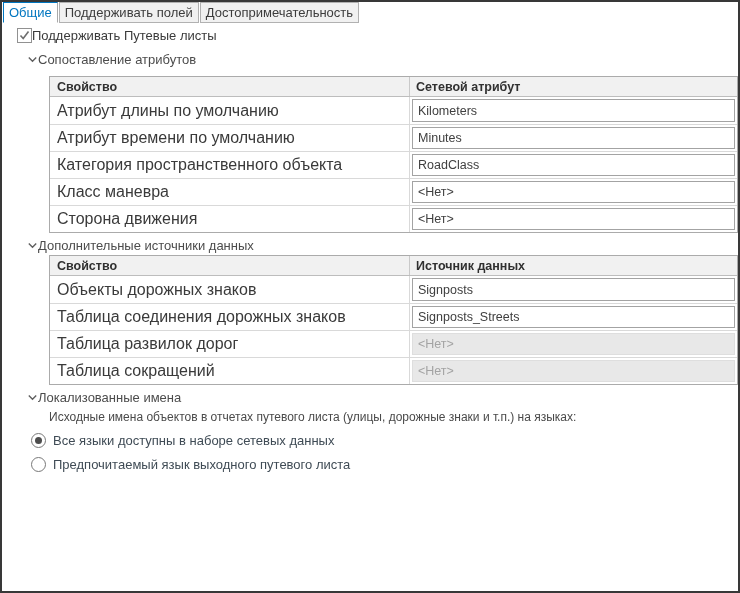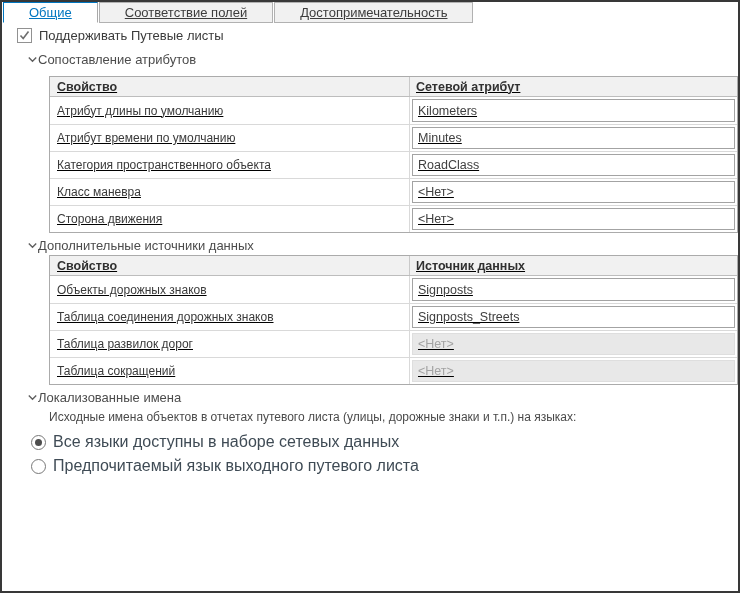--- a/index.html
+++ b/index.html
@@ -6,82 +6,82 @@
   html,body { background:#fff; }
   body { font-family:"Liberation Sans","DejaVu Sans",sans-serif; }
   .window {
     position:relative; width:740px; height:593px;
     background:#fff; border:2px solid #383838; overflow:hidden;
   }
 
   
   .tabbar { position:absolute; top:0; left:1px; display:flex; }
   .tab {
-    height:21px; line-height:19px; padding:0 25px; font-size:13px;
+    height:21px; line-height:19px; padding:0 5px; font-size:13px;
     background:#f1f1f1; border:1px solid #b1b1b1; color:#3c3c3c;
-    margin-right:1px; white-space:nowrap; cursor:default;text-decoration:underline;
+    margin-right:1px; white-space:nowrap; cursor:default;
   }
   .tab.active {
     background:#fff; color:#0076c0;
     border-top:1px solid #0076c0; border-left:1px solid #0076c0;
     border-right:1px solid #a9a9a9; border-bottom:1px solid #fff;
   }
 
   
-  .checkbox-row { position:absolute; top:26px; left:15px; display:flex; align-items:flex-start; gap:7px; }
+  .checkbox-row { position:absolute; top:26px; left:15px; display:flex; align-items:flex-start; }
   .checkbox {
     width:15px; height:15px; border:1px solid #919191; background:#fff;
     display:flex; align-items:center; justify-content:center; flex:0 0 auto;
   }
   .checkbox-label { font-size:13px; color:#3a3a3a; }
 
   
   .section-header { position:absolute; display:flex; align-items:center; gap:0; }
   .section-title { font-size:13px; color:#4c4c4c; }
   .chev { display:flex; align-items:center; }
 
   
-  .ptable { position:absolute; left:47px; width:689px; border:1px solid #ababab; background:#fff;text-decoration:underline; }
+  .ptable { position:absolute; left:47px; width:689px; border:1px solid #ababab; background:#fff; }
   .thead { display:flex; height:20px; background:#f1f1f1; border-bottom:1px solid #bdbdbd; }
   .thead .cell-prop { font-weight:bold; color:#303030; border-right:1px solid #c9c9c9; }
   .thead .cell-head2 { font-weight:bold; color:#303030; font-size:12.5px; display:flex; align-items:center; padding-left:6px; flex:1; }
   .trow { display:flex; height:27px; }
   .trow + .trow { border-top:1px solid #d9d9d9; }
   .cell-prop {
     width:360px; padding-left:7px; display:flex; align-items:center;
-    font-size:12px; color:#3a3a3a; border-right:1px solid #d9d9d9;
+    font-size:16px; color:#3a3a3a; border-right:1px solid #d9d9d9;
   }
   .cell-val { flex:1; padding:2px; display:flex; align-items:stretch;justify-content:center; }
   .combo {
     flex:1; border:1px solid #a3a3a3; background:#fff; padding:0 5px;
     font-size:12.5px; color:#404040; display:flex; align-items:center; cursor:default;
   }
   .combo.disabled { background:#e8e8e8; color:#a3a3a3; border-color:#dedede; }
 
   
   .paragraph { position:absolute; left:47px; top:408px; font-size:12px; color:#4a4a4a; }
   .radio-row { position:absolute; left:29px; display:flex; align-items:center; gap:7px; }
   .radio {
     width:15px; height:15px; border-radius:50%; border:1px solid #787878;
     background:#fff; position:relative; flex:0 0 auto;
   }
   .radio.selected::after {
     content:""; position:absolute; left:3px; top:3px; width:7px; height:7px;
     border-radius:50%; background:#4d4d4d;
   }
-  .radio-label { font-size:16px; color:#3f4b55; }
+  .radio-label { font-size:13px; color:#3f4b55; }
 </style>
 </head>
 <body>
 
 <div class="window">
 
   <div class="tabbar">
     <div class="tab active">Общие</div>
-    <div class="tab">Соответствие полей</div>
+    <div class="tab">Поддерживать полей</div>
     <div class="tab">Достопримечательность</div>
   </div>
 
   <div class="checkbox-row">
     <span class="checkbox">
       <svg width="11" height="11" viewBox="0 0 11 11">
         <path d="M1.5 5.5 L4.2 8.5 L9.5 1.5" stroke="#6e6e6e" stroke-width="1.6" fill="none"></path>
       </svg>
     </span>
     <span class="checkbox-label">Поддерживать Путевые листы</span>

